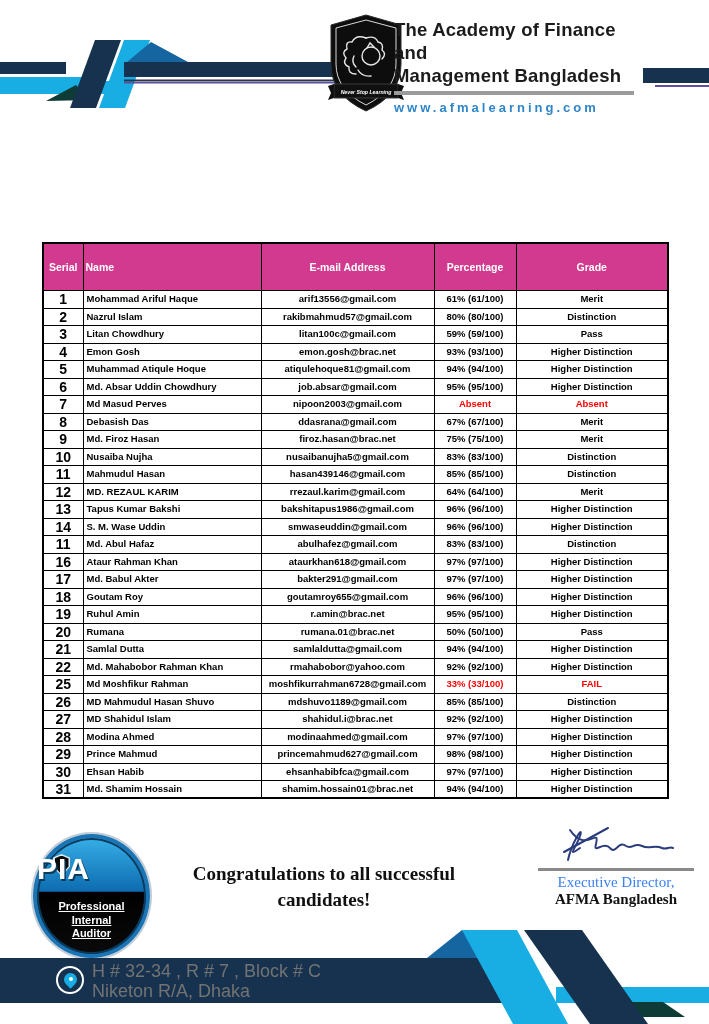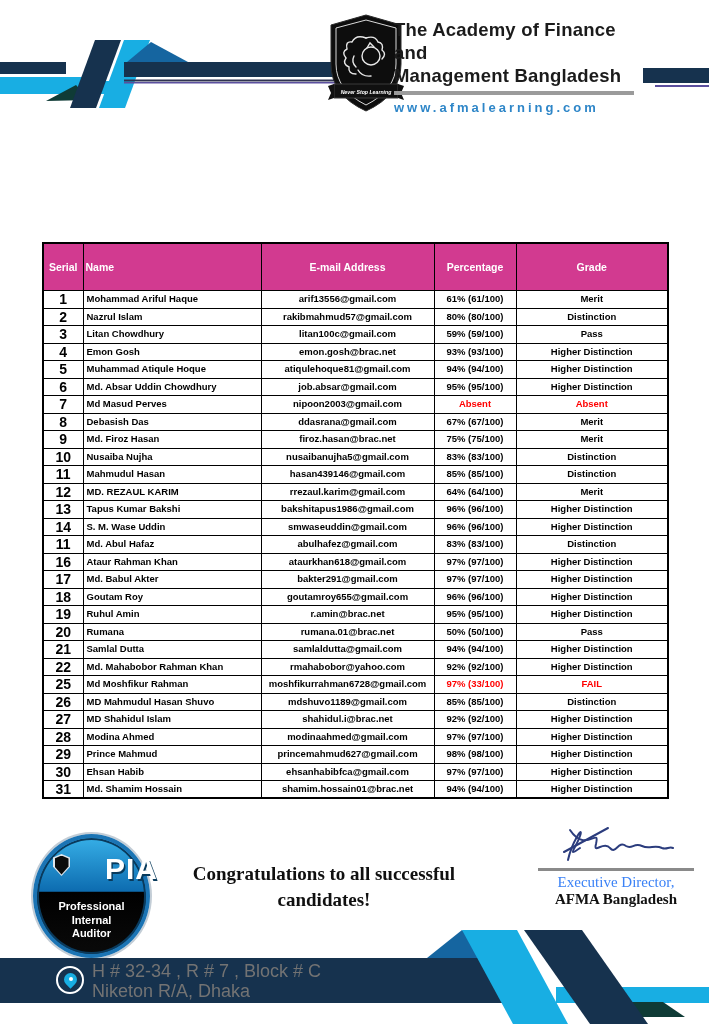--- a/index.html
+++ b/index.html
@@ -34,31 +34,31 @@
   .result-table col.c-grade{width:152px;}
   .result-table td.serial{font-size:14px;text-align:center;font-family:"Liberation Sans",sans-serif;}
   .result-table td.name{text-align:left;}
   .result-table td.email,.result-table td.pct,.result-table td.grade{text-align:center;}
   .result-table td.red{color:var(--red);}
 
   
   .pia-badge{position:absolute;left:33px;top:834px;width:117px;height:124px;border-radius:50%;
     background:linear-gradient(180deg,#36aee6 0%,#0d6cb0 46%,#000 46.5%,#0a0a0a 100%);
     border:4px solid #1b74b4;box-shadow:0 0 0 2px #c3cdd6,inset 0 0 0 2px #0a3a5c;}
-  .pia-top{position:absolute;left:12px;top:14px;width:100%;text-align:right;}
+  .pia-top{position:absolute;left:0;top:14px;width:100%;text-align:left;}
   .pia-acronym{display:inline-block;color:#fff;font-size:30px;font-weight:bold;letter-spacing:1px;
     text-shadow:1.5px 1.5px 0 #083túl?;}
   .pia-acronym{text-shadow:1.5px 1.5px 0 #083a5c;}
   .mini-shield{position:absolute;left:16px;top:16px;width:17px;height:22px;}
   .mini-shield .outer{position:absolute;inset:0;background:#dfe6ec;
     clip-path:polygon(50% 0,100% 16%,100% 58%,50% 100%,0 58%,0 16%);}
   .mini-shield .inner{position:absolute;inset:1.5px;background:#0b0b0b;
     clip-path:polygon(50% 0,100% 16%,100% 58%,50% 100%,0 58%,0 16%);}
   .pia-lines{position:absolute;left:0;top:62px;width:100%;text-align:center;color:#fff;
-    font-size:11px;font-weight:bold;line-height:13.5px;}
+    font-size:11px;font-weight:bold;line-height:13.5px;text-decoration:underline;}
   .congrats{position:absolute;left:168px;top:861px;width:312px;text-align:center;
     font-family:"Liberation Serif",serif;font-weight:bold;font-size:19px;line-height:26px;color:#101010;}
   .sig-block{position:absolute;left:538px;top:818px;width:156px;text-align:center;}
   .sig-line{width:156px;height:2.5px;background:#8a8a8a;margin-top:2px;}
   .sig-title{font-family:"Liberation Serif",serif;font-size:15px;color:#3b82f6;margin-top:3px;}
   .sig-org{font-family:"Liberation Serif",serif;font-size:15px;font-weight:bold;color:#111;text-align:center;}
 
   
   .address-text{position:absolute;left:92px;top:962px;color:#737373;font-size:18px;line-height:19.5px;font-weight:400;}
   .pin{position:absolute;left:56px;top:966px;width:28px;height:28px;border:2px solid #fff;border-radius:50%;}
@@ -280,21 +280,21 @@
           <td class="serial">22</td>
           <td class="name">Md. Mahabobor Rahman Khan</td>
           <td class="email">rmahabobor@yahoo.com</td>
           <td class="pct">92% (92/100)</td>
           <td class="grade">Higher Distinction</td>
         </tr>
         <tr>
           <td class="serial">25</td>
           <td class="name">Md Moshfikur Rahman</td>
           <td class="email">moshfikurrahman6728@gmail.com</td>
-          <td class="pct red">97% (33/100)</td>
+          <td class="pct red">33% (33/100)</td>
           <td class="grade red">FAIL</td>
         </tr>
         <tr>
           <td class="serial">26</td>
           <td class="name">MD Mahmudul Hasan Shuvo</td>
           <td class="email">mdshuvo1189@gmail.com</td>
           <td class="pct">85% (85/100)</td>
           <td class="grade">Distinction</td>
         </tr>
         <tr>

